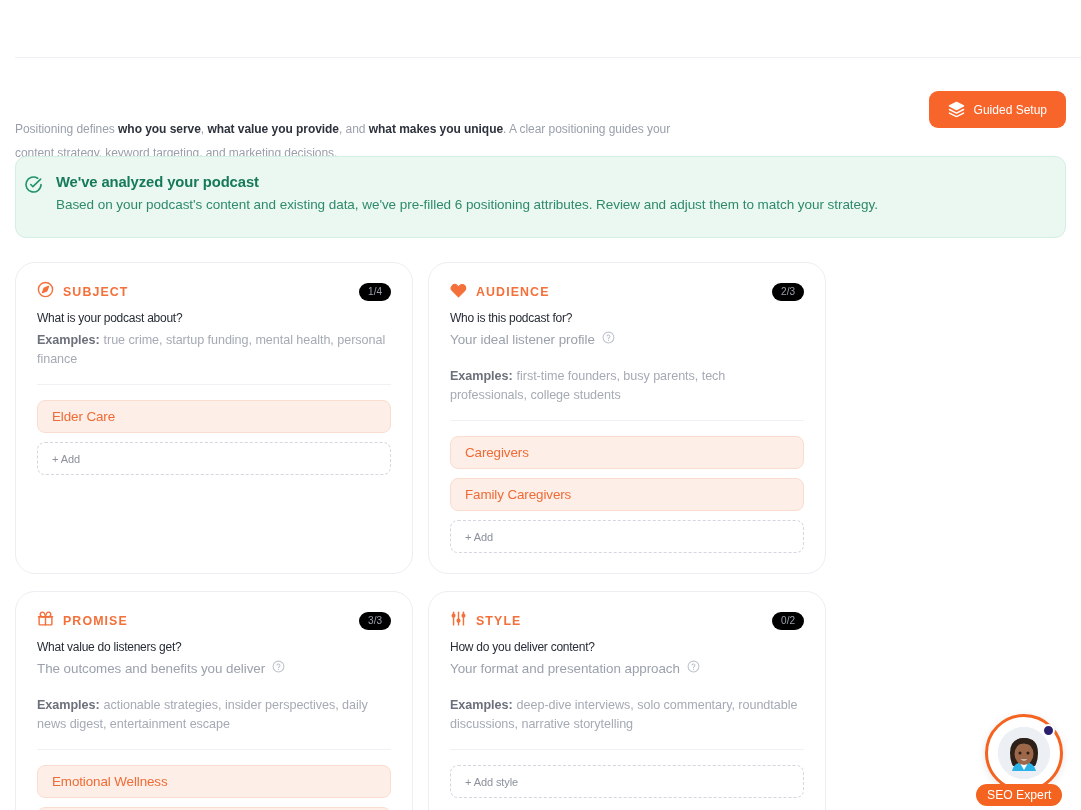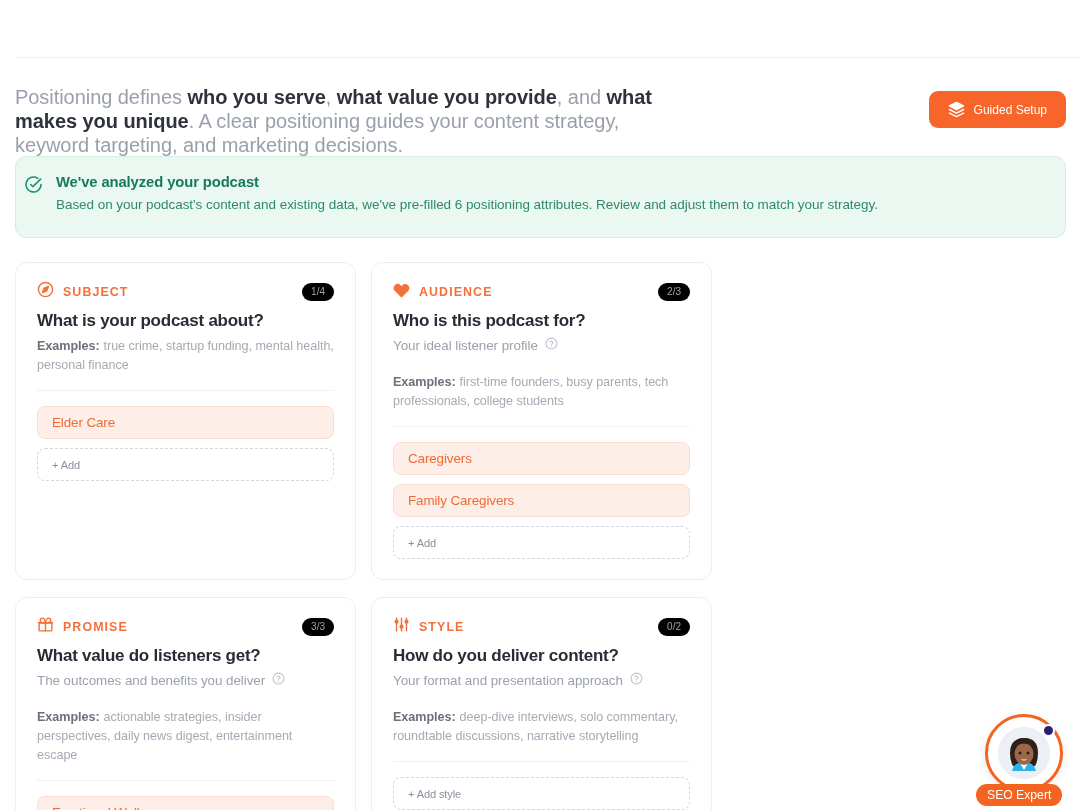--- a/index.html
+++ b/index.html
@@ -47,25 +47,26 @@
   
   .intro-row {
     position: absolute;
     left: 0; right: 0; top: 57px;
     display: flex;
     align-items: flex-start;
     justify-content: space-between;
     padding: 28px 15px 0 15px;
   }
   .intro-text {
-    font-size: 20px;
+    font-size: 12px;
     line-height: 24px;
     color: #9aa0ab;
     max-width: 670px;
     letter-spacing: -.05px;
+    margin-top: 32px;
   }
   .intro-text b { color: #2d323c; font-weight: bold; }
 
   .guided-btn {
     display: inline-flex;
     align-items: center;
     gap: 9px;
     background: #f8652a;
     color: #ffffff;
     border: none;
@@ -113,24 +114,24 @@
   .grid {
     position: absolute;
     left: 15px;
     top: 262px;
     width: 1051px;
     display: flex;
     flex-wrap: wrap;
     gap: 17px 15px;
   }
   .card {
-    width: 341px;
+    width: 398px;
     background: #ffffff;
     border: 1px solid #eceef1;
-    border-radius: 12px;
+    border-radius: 20px;
     padding: 18px 21px 20px 21px;
     position: relative;
   }
   .card.r1 { min-height: 270px; }
   .card.r2 { min-height: 230px; }
 
   .card-head {
     display: flex;
     align-items: center;
     justify-content: space-between;
@@ -150,22 +151,22 @@
   }
   .count {
     font-size: 10px;
     color: #9aa0ab;
     background: #000000;
     border-radius: 9px;
     padding: 3px 9px;
     line-height: 1.2;
   }
   .card-q {
-    font-size: 17px;
-    font-weight: bold;
+    font-size: 12px;
+    font-weight: normal;
     color: #272c36;
     letter-spacing: -.25px;
     margin-bottom: 6px;
   }
   .card-sub {
     display: flex;
     align-items: center;
     gap: 7px;
     font-size: 13.4px;
     color: #9ba1ac;

